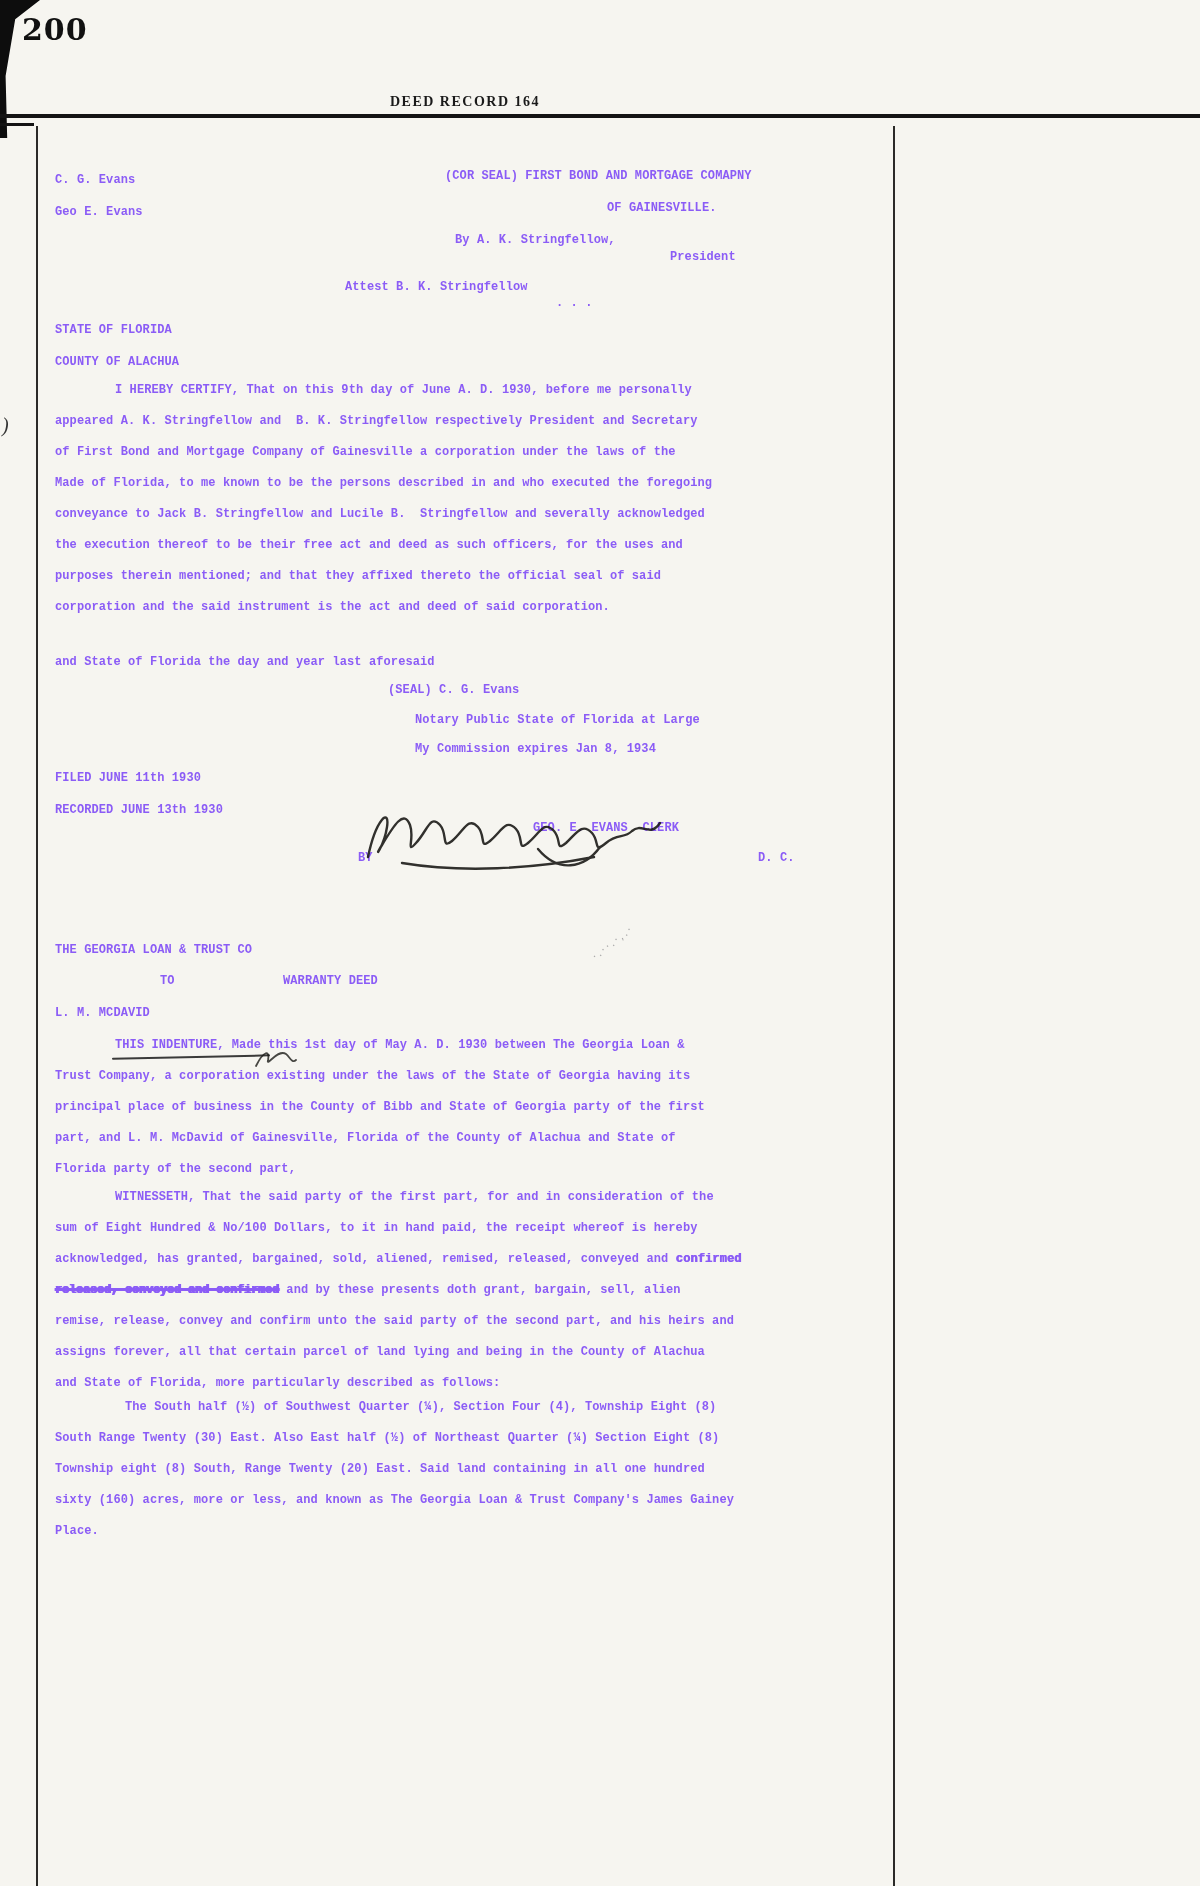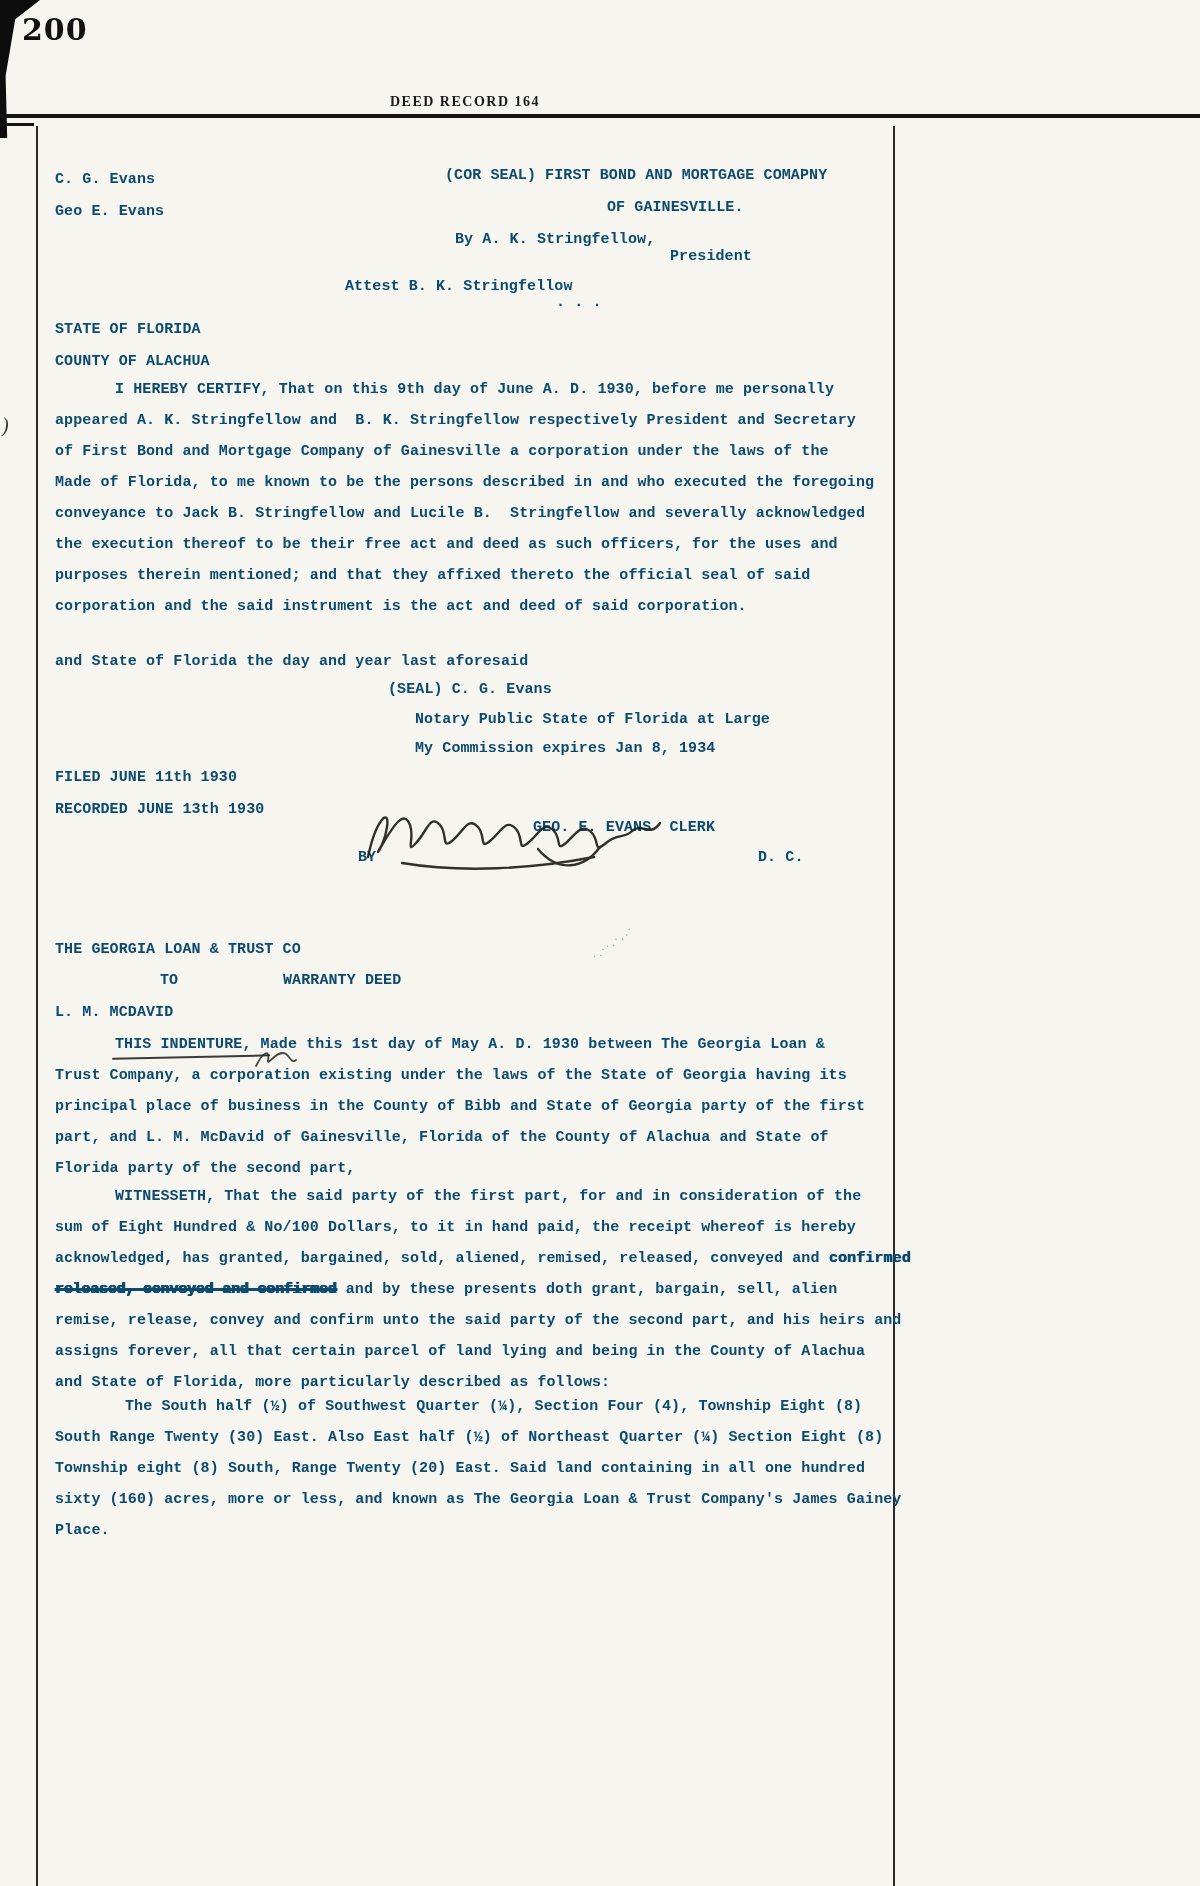--- a/index.html
+++ b/index.html
@@ -8,23 +8,23 @@
     background:#f6f5f0;
     overflow:hidden;
     font-family:"Liberation Mono","DejaVu Sans Mono",monospace;
   }
   .page { position:absolute; inset:0; }
   
   .tw {
     position:absolute;
     font-family:"Liberation Mono","DejaVu Sans Mono",monospace;
     font-weight:700;
-    font-size:15px;
+    font-size:12px;
     line-height:20px;
-    color:#0c4a6e;
+    color:#8b5cf6;
     white-space:pre;
     letter-spacing:0.1px;
   }
   .page-number {
     position:absolute; left:22px; top:12px;
     font-family:"DejaVu Serif","Liberation Serif",serif;
     font-weight:700; font-size:30px; color:#111;
     letter-spacing:1px;
   }
   .record-header {

